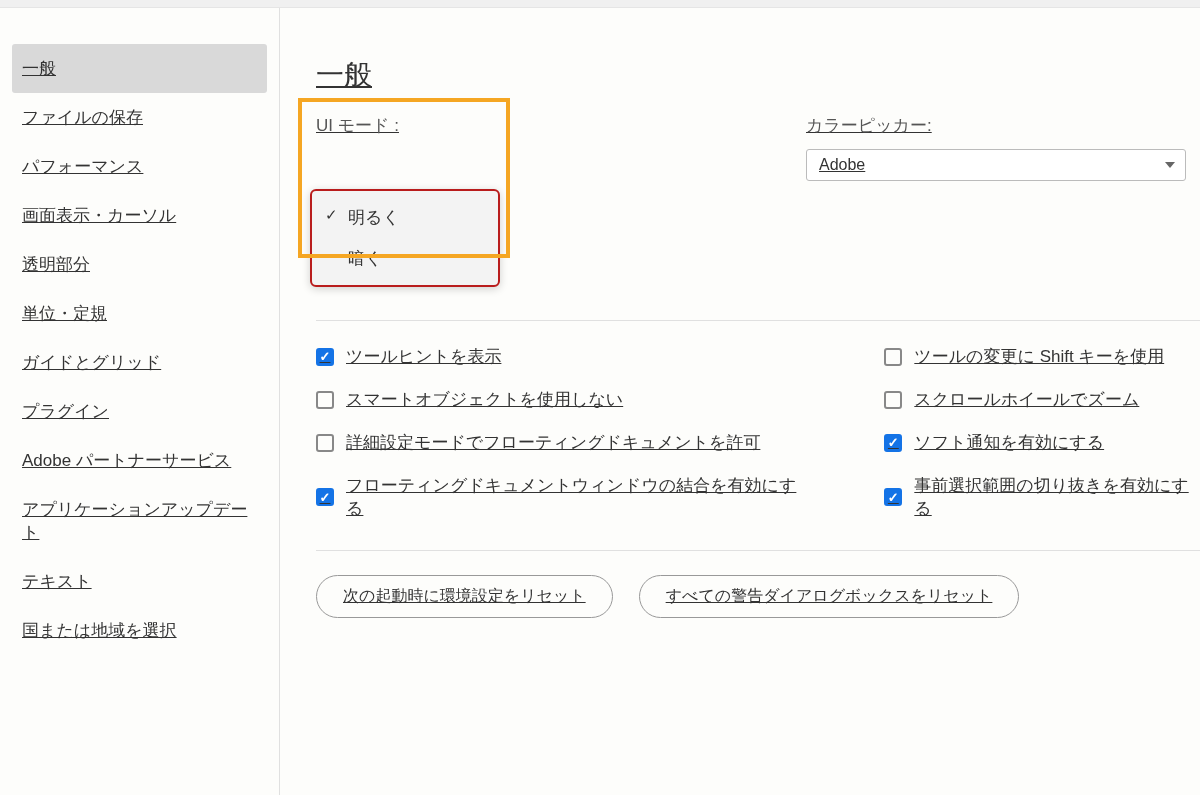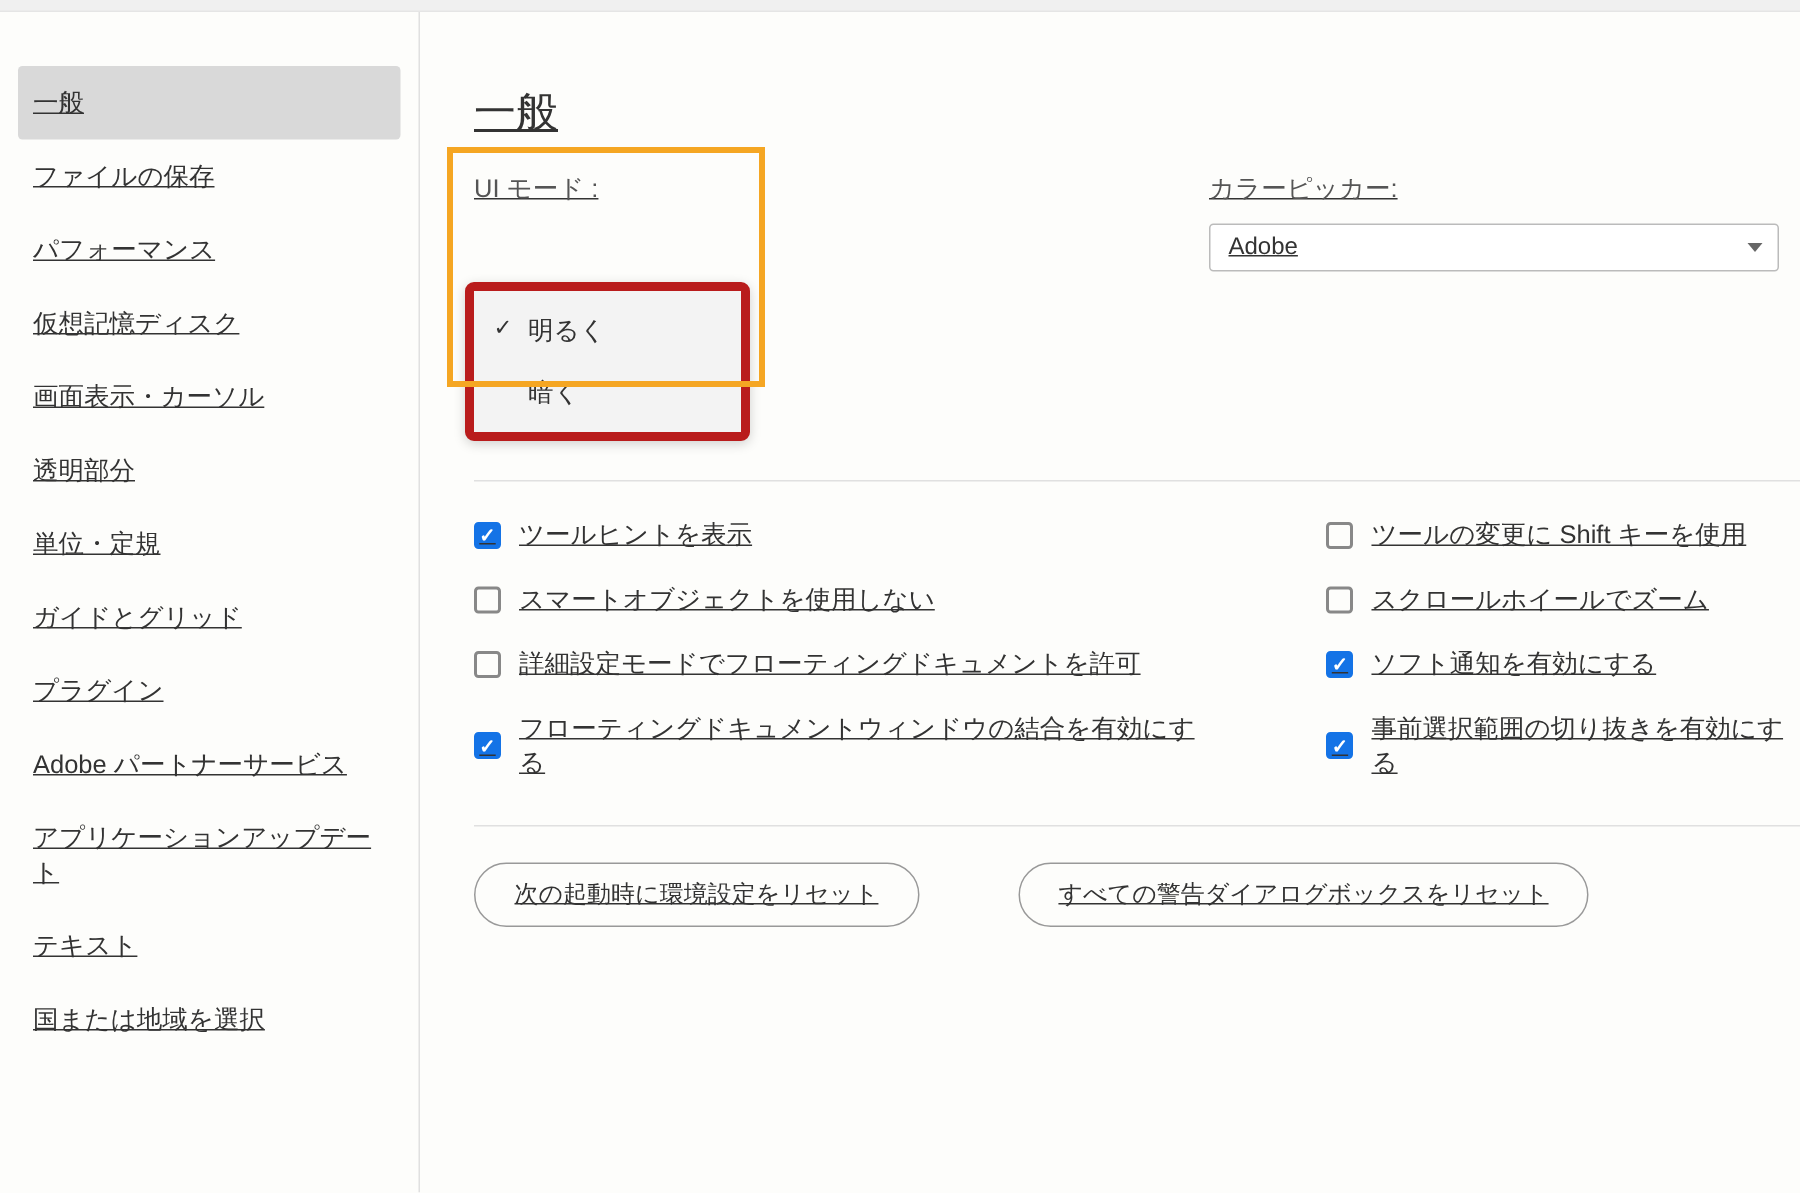--- a/index.html
+++ b/index.html
@@ -102,21 +102,21 @@
       height: 0;
       border-left: 5px solid transparent;
       border-right: 5px solid transparent;
       border-top: 6px solid #666;
     }
     .dropdown-open {
       position: absolute;
       top: 26px;
       left: -6px;
       background: #f3f3f3;
-      border: 6px solid #b91c1c;
+      border: 2px solid #b91c1c;
       border-radius: 6px;
       box-shadow: 0 2px 8px rgba(0,0,0,0.18);
       min-width: 190px;
       z-index: 3;
       padding: 6px 0;
     }
     .dropdown-option {
       padding: 9px 18px 9px 36px;
       font-size: 17px;
       cursor: pointer;
@@ -174,21 +174,21 @@
       font-size: 13px;
       font-weight: bold;
       line-height: 1;
     }
     .checkbox-label {
       font-size: 17px;
       color: #333;
     }
     .button-row {
       display: flex;
-      gap: 66px;
+      gap: 26px;
       margin-top: 10px;
     }
     .pill-button {
       border: 1.5px solid #999;
       border-radius: 22px;
       padding: 10px 26px;
       font-size: 16px;
       background: transparent;
       cursor: pointer;
       color: #333;
@@ -196,21 +196,20 @@
   </style>
 </head>
 <body>
 
 <div class="top-bar"></div>
 <div class="container">
   <div class="sidebar">
     <div class="sidebar-item active">一般</div>
     <div class="sidebar-item">ファイルの保存</div>
     <div class="sidebar-item">パフォーマンス</div>
-    <div class="sidebar-item">仮想記憶ディスク</div>
     <div class="sidebar-item">画面表示・カーソル</div>
     <div class="sidebar-item">透明部分</div>
     <div class="sidebar-item">単位・定規</div>
     <div class="sidebar-item">ガイドとグリッド</div>
     <div class="sidebar-item">プラグイン</div>
     <div class="sidebar-item">Adobe パートナーサービス</div>
     <div class="sidebar-item">アプリケーションアップデート</div>
     <div class="sidebar-item">テキスト</div>
     <div class="sidebar-item">国または地域を選択</div>
   </div>

